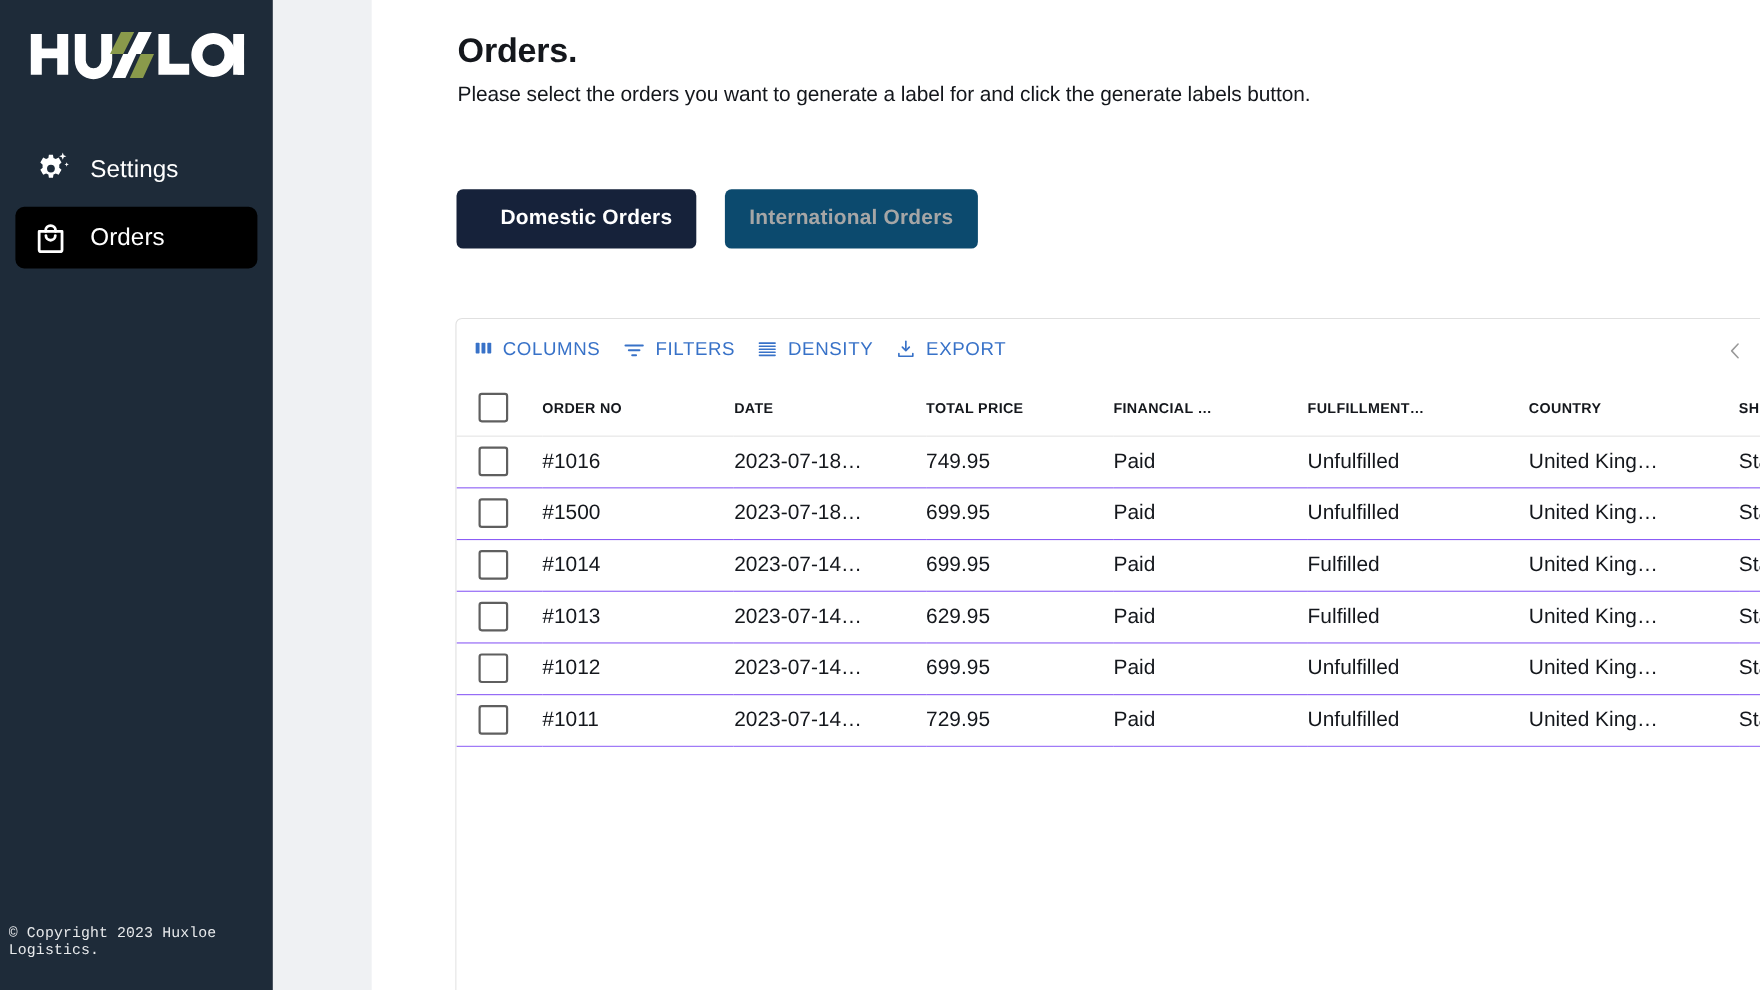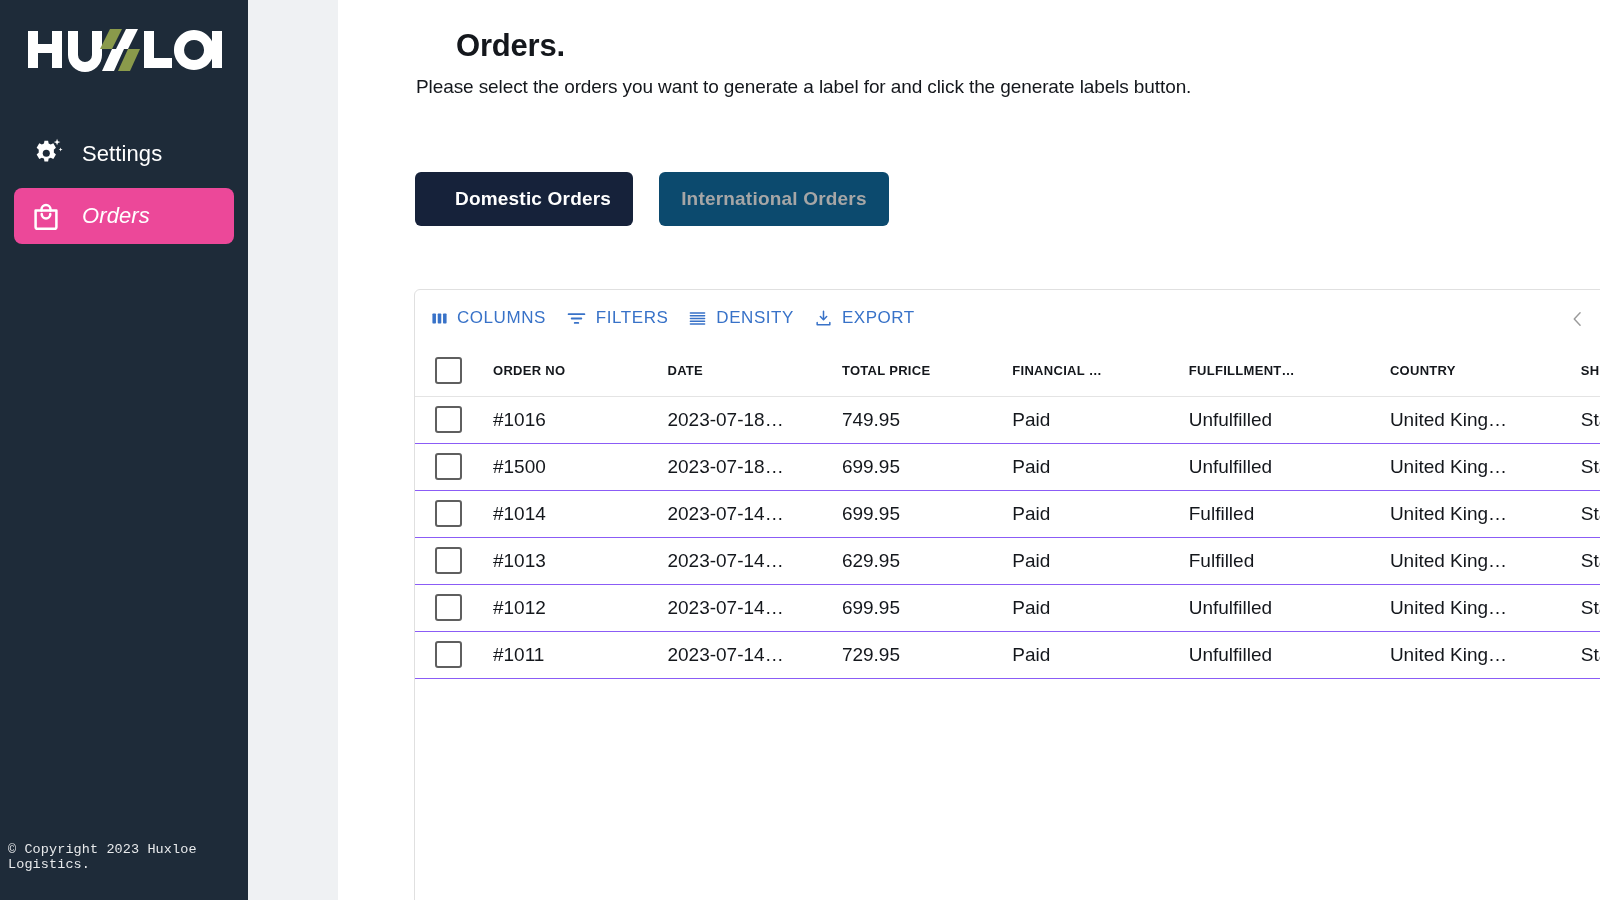--- a/index.html
+++ b/index.html
@@ -31,21 +31,21 @@
 
   .nav { margin-top: 34px; padding: 0 14px; }
   .nav-item {
     display: flex; align-items: center;
     height: 56px;
     border-radius: 8px;
     padding-left: 16px;
     margin-bottom: 6px;
     cursor: pointer;
   }
-  .nav-item.active { background: #ec4899; font-style: italic; }
+  .nav-item.active { background: #000000; }
   .nav-icon {
     width: 40px; flex: 0 0 40px;
     display: flex; align-items: center; justify-content: flex-start;
   }
   .nav-icon svg { display: block; }
   .nav-label {
     color: #ffffff;
     font-size: 22px;
     letter-spacing: .1px;
     padding-left: 12px;
@@ -76,21 +76,20 @@
     overflow: hidden;
   }
 
   .page-title {
     position: absolute;
     left: 78px; top: 28px;
     font-size: 31px;
     font-weight: 700;
     color: #14171c;
     letter-spacing: -.2px;
-    margin-left: 40px;
   }
   .page-subtitle {
     position: absolute;
     left: 78px; top: 76px;
     font-size: 19px;
     color: #14171c;
     letter-spacing: -.1px;
     white-space: nowrap;
   }
 
@@ -126,21 +125,21 @@
     overflow: hidden;
   }
 
   .grid-toolbar {
     height: 56px;
     display: flex; align-items: center;
     padding-left: 6px;
     position: relative;
   }
   .tb-btn {
-    display: inline-flex; align-items: center;
+    display: inline-flex; align-items: flex-start;
     gap: 9px;
     color: #3872c8;
     font-size: 17px;
     font-weight: 500;
     letter-spacing: .55px;
     padding: 6px 10px;
     border-radius: 4px;
     cursor: pointer;
     background: none; border: none;
     font-family: "Liberation Sans", sans-serif;

